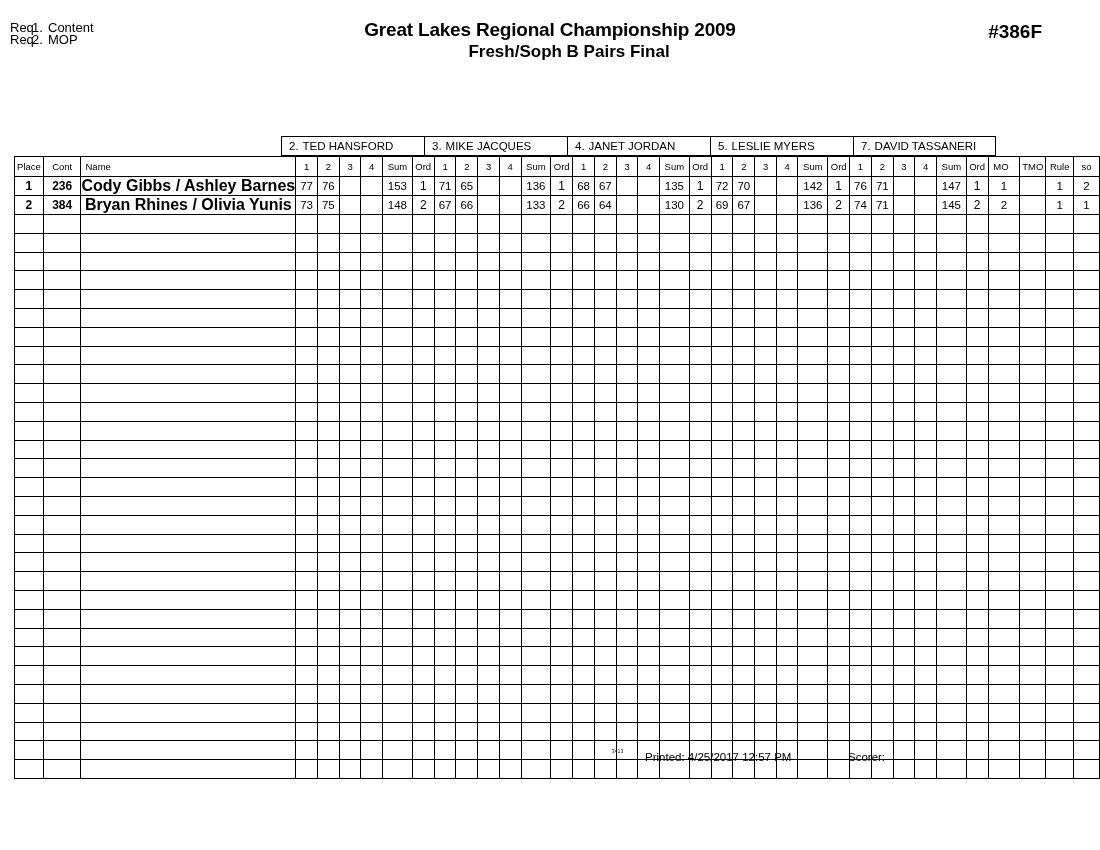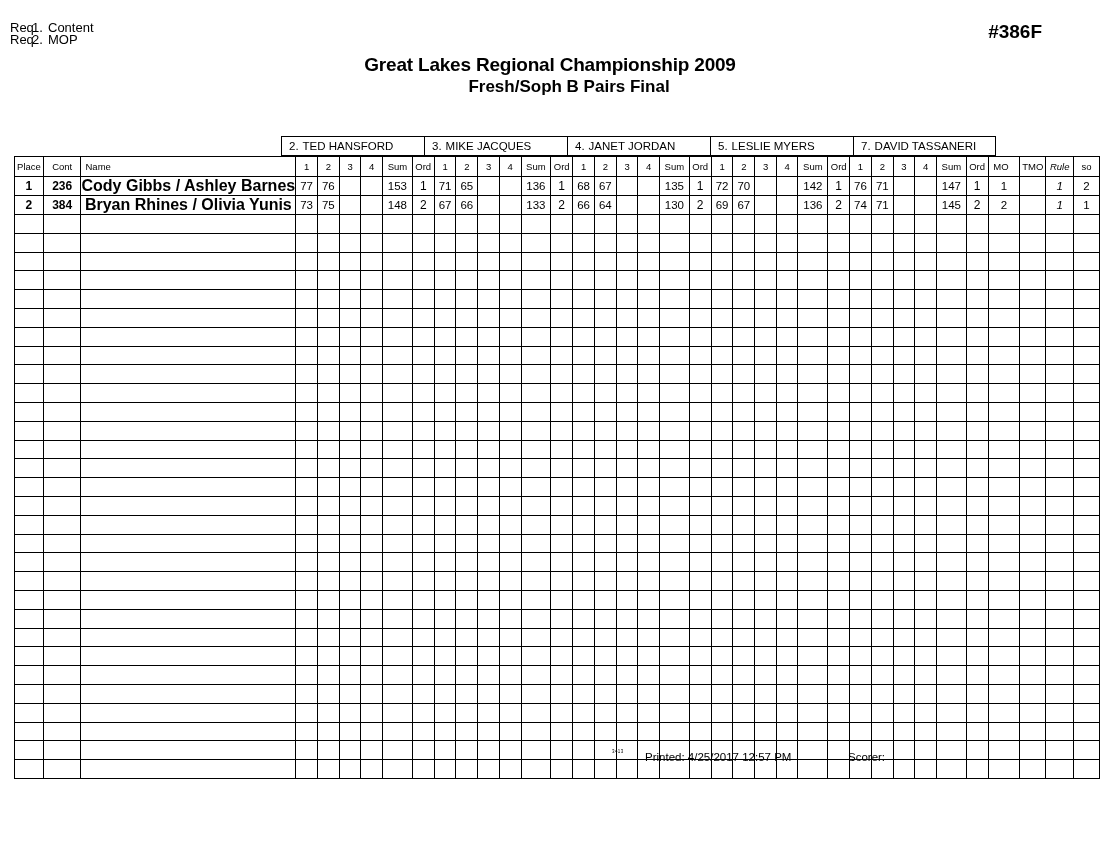--- a/index.html
+++ b/index.html
@@ -29,21 +29,20 @@
   #req-block .req-label { display: inline-block; width: 22px; }
   #req-block .req-num   { display: inline-block; width: 16px; }
 
   
   #title-block {
     position: absolute;
     left: 0;
     right: 0;
     top: 18px;
     text-align: center;
-    margin-top: 35px;
   }
   #title-block .t1 {
     font-size: 19px;
     font-weight: bold;
     line-height: 23px;
     letter-spacing: -0.2px;
   }
   #title-block .t2 {
     font-size: 14.5px;
     font-weight: normal;
@@ -129,21 +128,21 @@
 
   
   td.col-place { width: 28px; font-weight: bold; font-size: 12px; }
   td.col-cont  { width: 37px; font-weight: bold; font-size: 12px; text-align: right; padding-right: 5px; }
   td.col-name  { width: 203px; font-weight: bold; font-size: 16px; text-align: left; padding-left: 5px; }
   td.col-jnum  { width: 21px; text-align: right; padding-right: 3px; }
   td.col-sum   { width: 29px; text-align: right; padding-right: 3px; }
   td.col-ord   { width: 21px; font-weight: bold; font-size: 12px; border-left: 4px solid #000; border-right: 4px solid #000; }
   td.col-tail  { width: 25px; text-align: right; padding-right: 4px; }
   td.col-mo    { width: 25px; text-align: right; padding-right: 4px; border-left: 4px solid #000; }
-  td.col-rule  { width: 27px; text-align: right; padding-right: 4px; font-style: italic; }
+  td.col-rule  { width: 27px; text-align: right; padding-right: 4px; }
   td.col-so    { width: 25px; text-align: right; padding-right: 4px; }
 
   #sheet-table tbody td.col-cont,
   #sheet-table tbody td.col-name,
   #sheet-table tbody td.col-place { font-weight: bold; }
 
   #sheet-table thead td.col-cont,
   #sheet-table thead td.col-name,
   #sheet-table thead td.col-place { font-weight: normal; }
   #print-mark {

